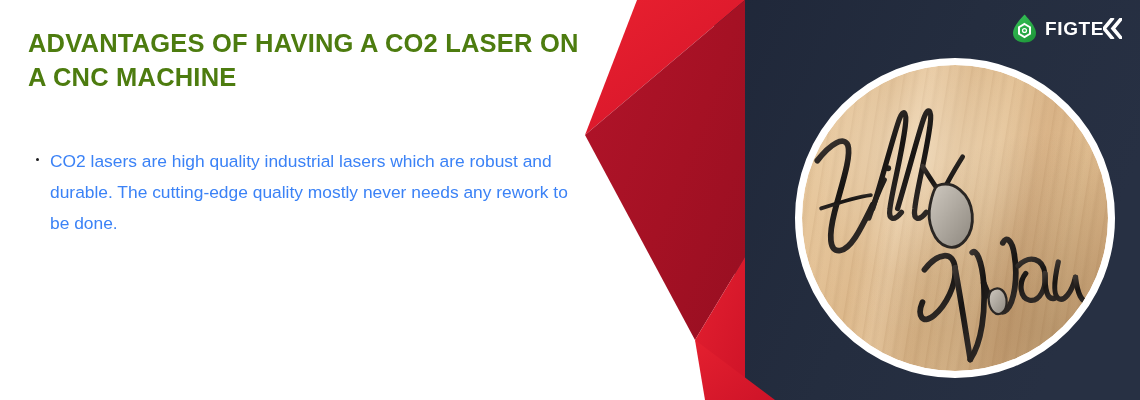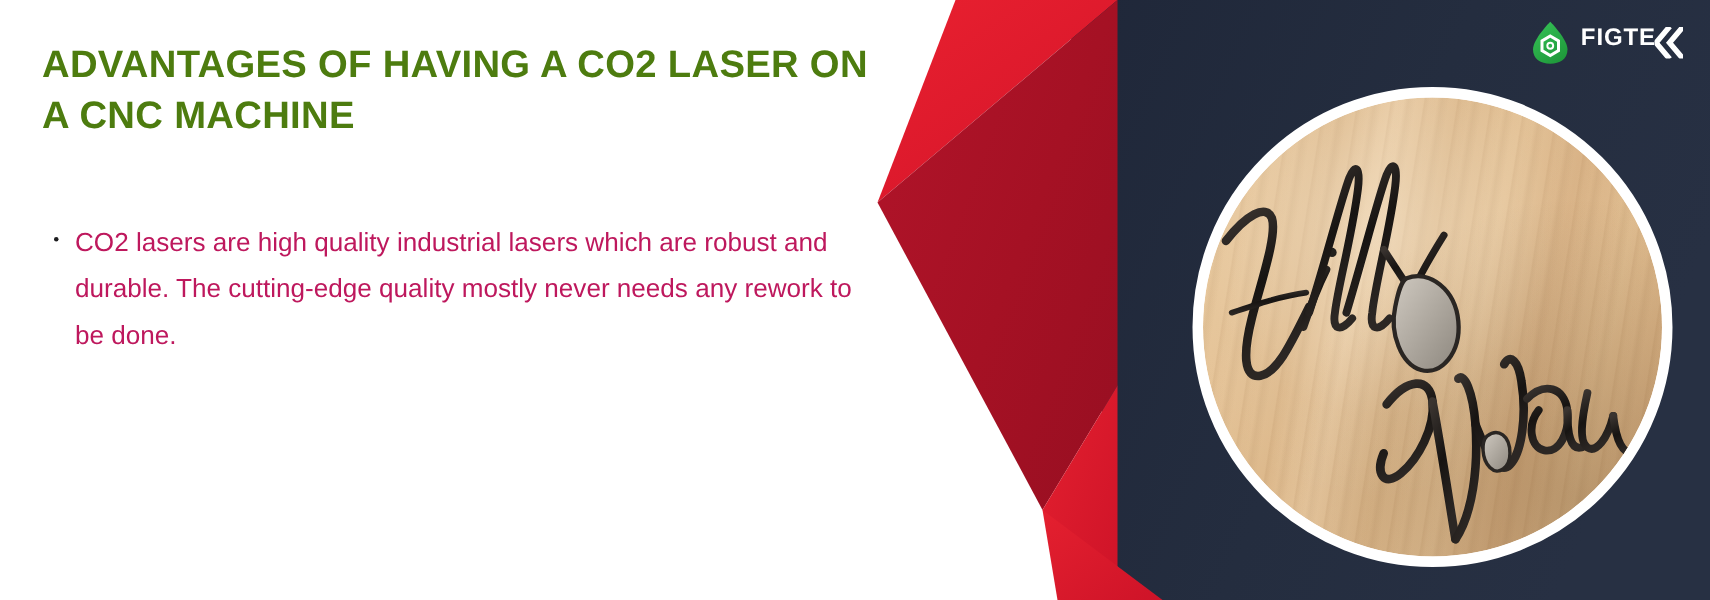--- a/index.html
+++ b/index.html
@@ -43,21 +43,21 @@
     position: absolute;
     left: 36px;
     top: 146px;
     width: 545px;
   }
   .bullet-row {
     position: relative;
     padding-left: 14px;
     font-size: 17.4px;
     line-height: 1.78;
-    color: #be185d;
+    color: #3b82f6;
     font-weight: 400;
   }
   .bullet-dot {
     position: absolute;
     left: 0;
     top: 12px;
     width: 3.4px;
     height: 3.4px;
     border-radius: 50%;
     background: #1d1d1f;
@@ -150,22 +150,23 @@
     top: 13px;
     height: 30px;
     display: flex;
     align-items: center;
     gap: 7px;
     z-index: 9;
   }
   .logo-mark { width: 27px; height: 29px; display: block; }
   .logo-word {
     display: flex;
+    align-items: center;
     color: #ffffff;
-    font-size: 16px;
+    font-size: 19px;
     font-weight: 700;
     letter-spacing: 0.6px;
     line-height: 1;
   }
   .logo-chevrons { margin-left: -1px; display: block; }
 </style>
 </head>
 <body>
 
 <div class="banner">

